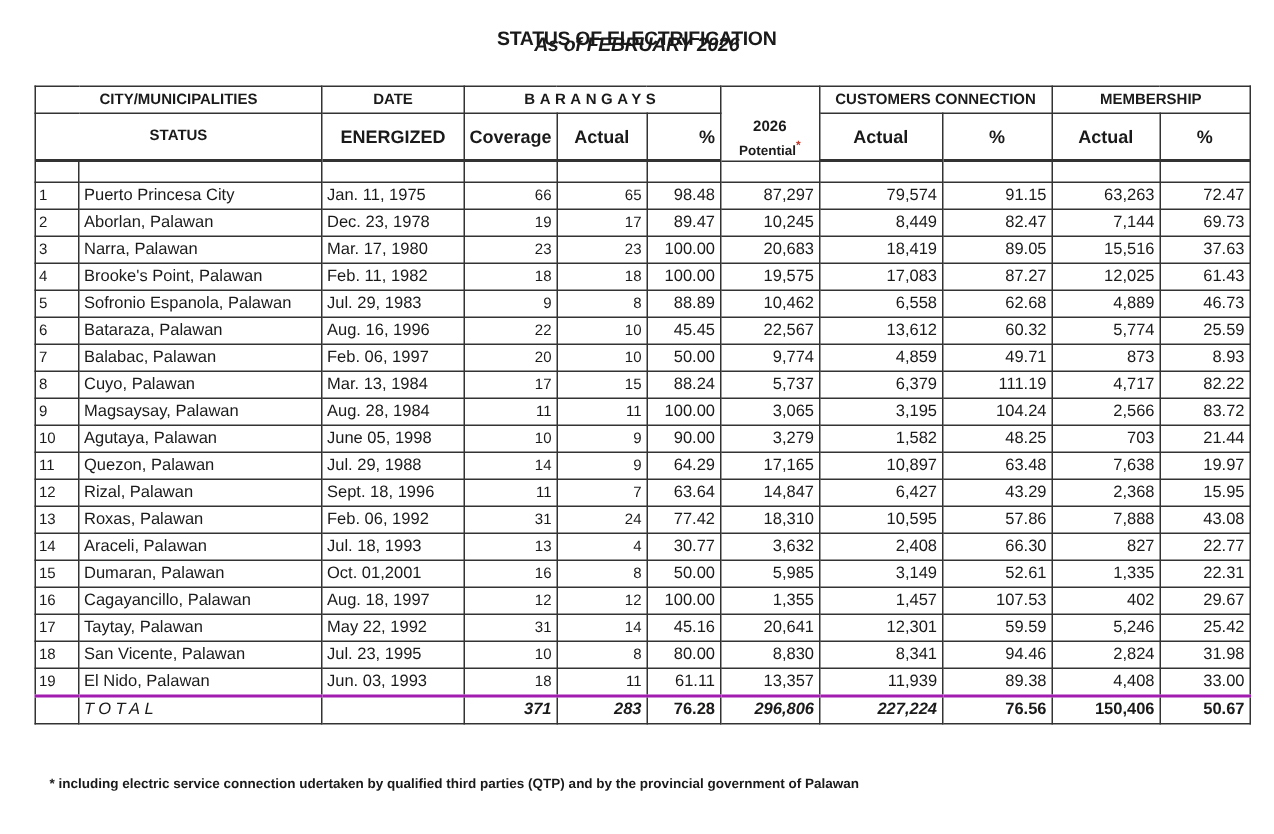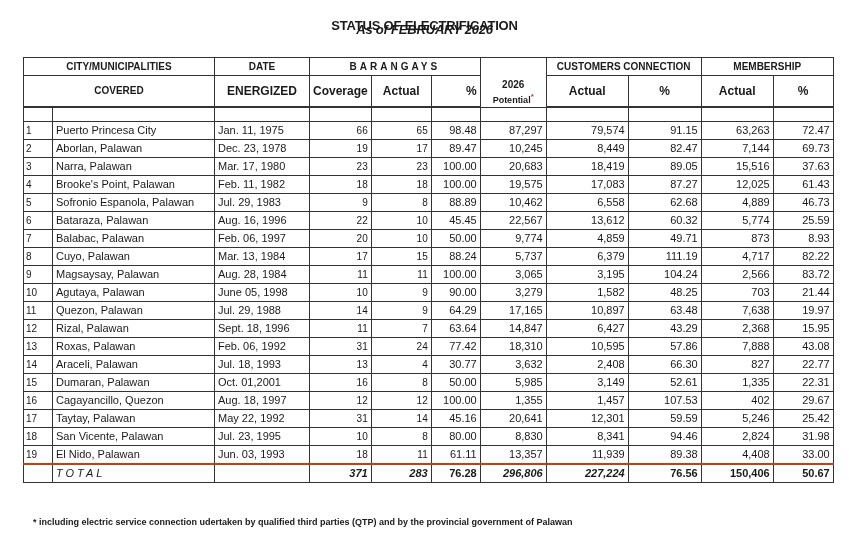--- a/index.html
+++ b/index.html
@@ -11,21 +11,21 @@
   td, th { border:1px solid #333; padding:0 3px; height:17px; line-height:17px; white-space:nowrap; overflow:hidden; }
   th { font-weight:bold; text-align:center; font-size:10px; }
   .h2 th { font-size:12px; height:30px; line-height:30px; }
   th.spaced { letter-spacing:3px; }
   th.pot { font-size:9px; line-height:12px; }
   tr.head-bottom th { border-bottom:2px solid #333; }
   .spacer td { height:13px; }
   td.num { font-size:10px; padding-left:2px; }
   td.c { text-align:right; font-size:10px; }
   td.r { text-align:right; }
-  tr.total td { font-weight:bold; font-style:italic; height:17px; border-top:2px solid #c2410c;margin-left:20px; }
+  tr.total td { font-weight:bold; font-style:italic; height:17px; border-top:2px solid #a21caf;margin-left:20px; }
   tr.total td.lbl { letter-spacing:3px; font-weight:normal; }
   .footnote { position:absolute; left:33px; top:517px; font-size:9px; font-weight:bold; }
 </style>
 </head>
 <body>
 
 <div class="title t1">STATUS OF ELECTRIFICATION</div>
 <div class="title t2">As of FEBRUARY 2026</div>
 
 <table>
@@ -48,21 +48,21 @@
       <th>DATE</th>
       <th colspan="3" class="spaced">BARANGAYS</th>
       <th rowspan="2" class="pot">
         <div style="font-size:10px;margin-top:20px;">2026</div>
         <div><span>Potential</span><sup style="color:#c0392b;font-size:8px;">*</sup></div>
       </th>
       <th colspan="2">CUSTOMERS CONNECTION</th>
       <th colspan="2">MEMBERSHIP</th>
     </tr>
     <tr class="h2 head-bottom">
-      <th colspan="2" style="font-size:10px;">COVERED</th>
+      <th colspan="2" style="font-size:10px;">STATUS</th>
       <th>ENERGIZED</th>
       <th>Coverage</th>
       <th>Actual</th>
       <th style="text-align:right">%</th>
       <th>Actual</th>
       <th>%</th>
       <th>Actual</th>
       <th>%</th>
     </tr>
   </thead>
@@ -270,21 +270,21 @@
         <td class="c">8</td>
         <td class="r">50.00</td>
         <td class="r">5,985</td>
         <td class="r">3,149</td>
         <td class="r">52.61</td>
         <td class="r">1,335</td>
         <td class="r">22.31</td>
       </tr>
       <tr>
         <td class="num">16</td>
-        <td>Cagayancillo, Quezon</td>
+        <td>Cagayancillo, Palawan</td>
         <td>Aug. 18, 1997</td>
         <td class="c">12</td>
         <td class="c">12</td>
         <td class="r">100.00</td>
         <td class="r">1,355</td>
         <td class="r">1,457</td>
         <td class="r">107.53</td>
         <td class="r">402</td>
         <td class="r">29.67</td>
       </tr>

